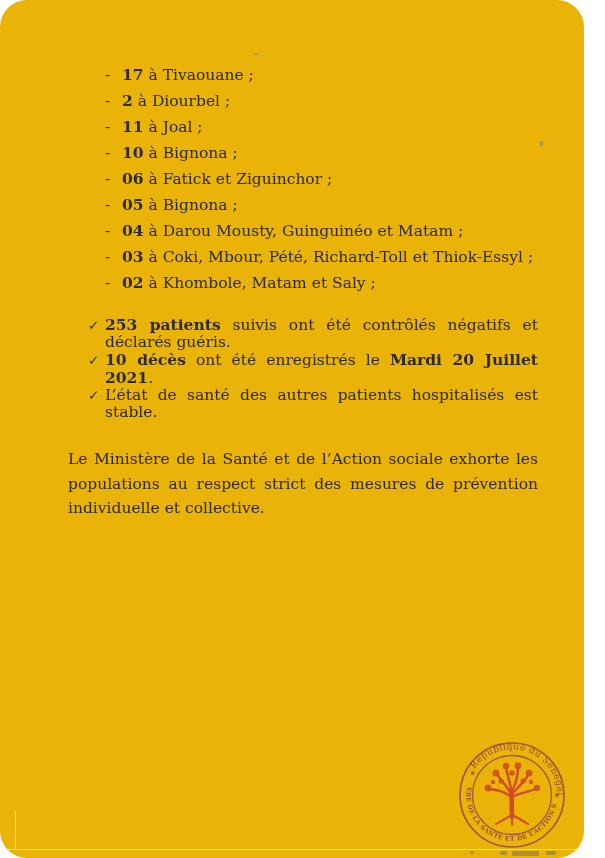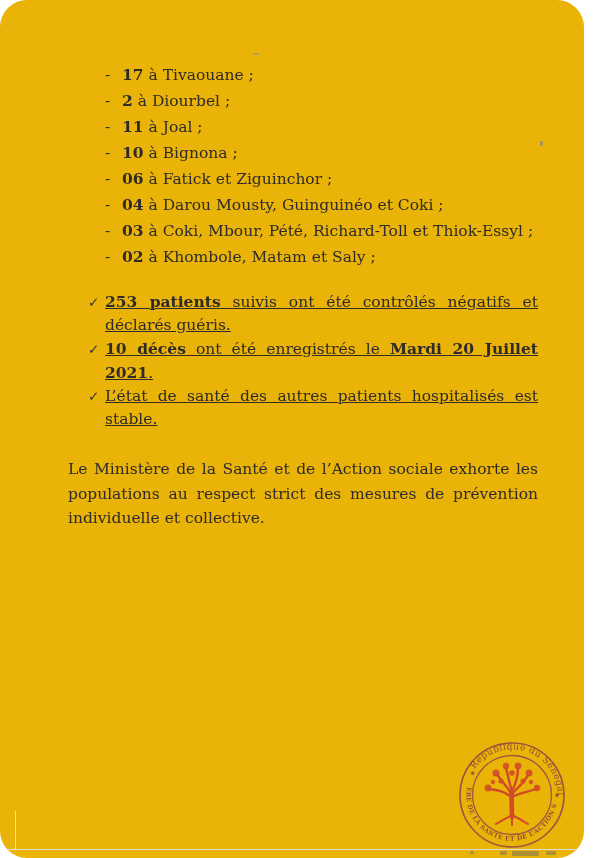--- a/index.html
+++ b/index.html
@@ -9,21 +9,21 @@
     font-family:"DejaVu Serif","Liberation Serif",serif;
     color:#2e2b28;font-size:15.5px;border-radius:27px;
     -webkit-font-smoothing:antialiased;
   }
   .content{position:absolute;left:68px;top:62px;width:470px;}
   .dash-list{margin-left:37px;}
   .dash-item{line-height:25px;text-align:justify;padding-left:17px;text-indent:-17px;}
   .bullet{display:inline-block;width:17px;text-indent:0;}
   .num{font-weight:bold;}
   .check-list{margin-top:20px;margin-left:20px;}
-  .check-item{line-height:23px;text-align:justify;padding-left:17px;text-indent:-17px;text-decoration:underline;}
+  .check-item{line-height:17px;text-align:justify;padding-left:17px;text-indent:-17px;}
   .check{display:inline-block;width:17px;text-indent:0;font-size:13.5px;color:#3a3733;}
   .para{margin-top:26px;line-height:24.5px;text-align:justify;}
   .b{font-weight:bold;}
   .stamp{position:absolute;left:456px;top:739px;width:112px;height:112px;opacity:.93;}
   .stamp text{font-family:"DejaVu Serif","Liberation Serif",serif;}
   .hline{position:absolute;left:0;top:849px;width:605px;height:1px;background:#dfdcd8;}
   .vline{position:absolute;left:15px;top:811px;width:1px;height:38px;background:#e3e0dc;}
   .frag{position:absolute;top:851px;height:6px;background:#6f6c68;opacity:.5;border-radius:1px;}
   .frag.f1{left:470px;width:4px;height:3px;}
   .frag.f2{left:500px;width:7px;height:4px;}
@@ -41,21 +41,22 @@
 
   <div class="content">
 
     <div class="dash-list">
 
     <div class="dash-item"><span class="bullet">-</span><span class="num">17</span><span> à Tivaouane ;</span></div>
         <div class="dash-item"><span class="bullet">-</span><span class="num">2</span><span> à Diourbel ;</span></div>
         <div class="dash-item"><span class="bullet">-</span><span class="num">11</span><span> à Joal ;</span></div>
         <div class="dash-item"><span class="bullet">-</span><span class="num">10</span><span> à Bignona ;</span></div>
         <div class="dash-item"><span class="bullet">-</span><span class="num">06</span><span> à Fatick et Ziguinchor ;</span></div>
-        <div class="dash-item"><span class="bullet">-</span><span class="num">04</span><span> à Darou Mousty, Guinguinéo et Coki ;</span></div>
+        <div class="dash-item"><span class="bullet">-</span><span class="num">05</span><span> à Bignona ;</span></div>
+        <div class="dash-item"><span class="bullet">-</span><span class="num">04</span><span> à Darou Mousty, Guinguinéo et Matam ;</span></div>
         <div class="dash-item"><span class="bullet">-</span><span class="num">03</span><span> à Coki, Mbour, Pété, Richard-Toll et Thiok-Essyl ;</span></div>
         <div class="dash-item"><span class="bullet">-</span><span class="num">02</span><span> à Khombole, Matam et Saly ;</span></div>
       </div>
 
     <div class="check-list">
 
     <div class="check-item"><span class="check">✓</span><span><span class="b">253 patients</span><span> suivis ont été contrôlés négatifs et déclarés guéris.</span></span></div>
         <div class="check-item"><span class="check">✓</span><span><span class="b">10 décès</span><span> ont été enregistrés le </span><span class="b">Mardi 20 Juillet 2021</span><span>.</span></span></div>
         <div class="check-item"><span class="check">✓</span><span><span>L’état de santé des autres patients hospitalisés est stable.</span></span></div>
       </div>

